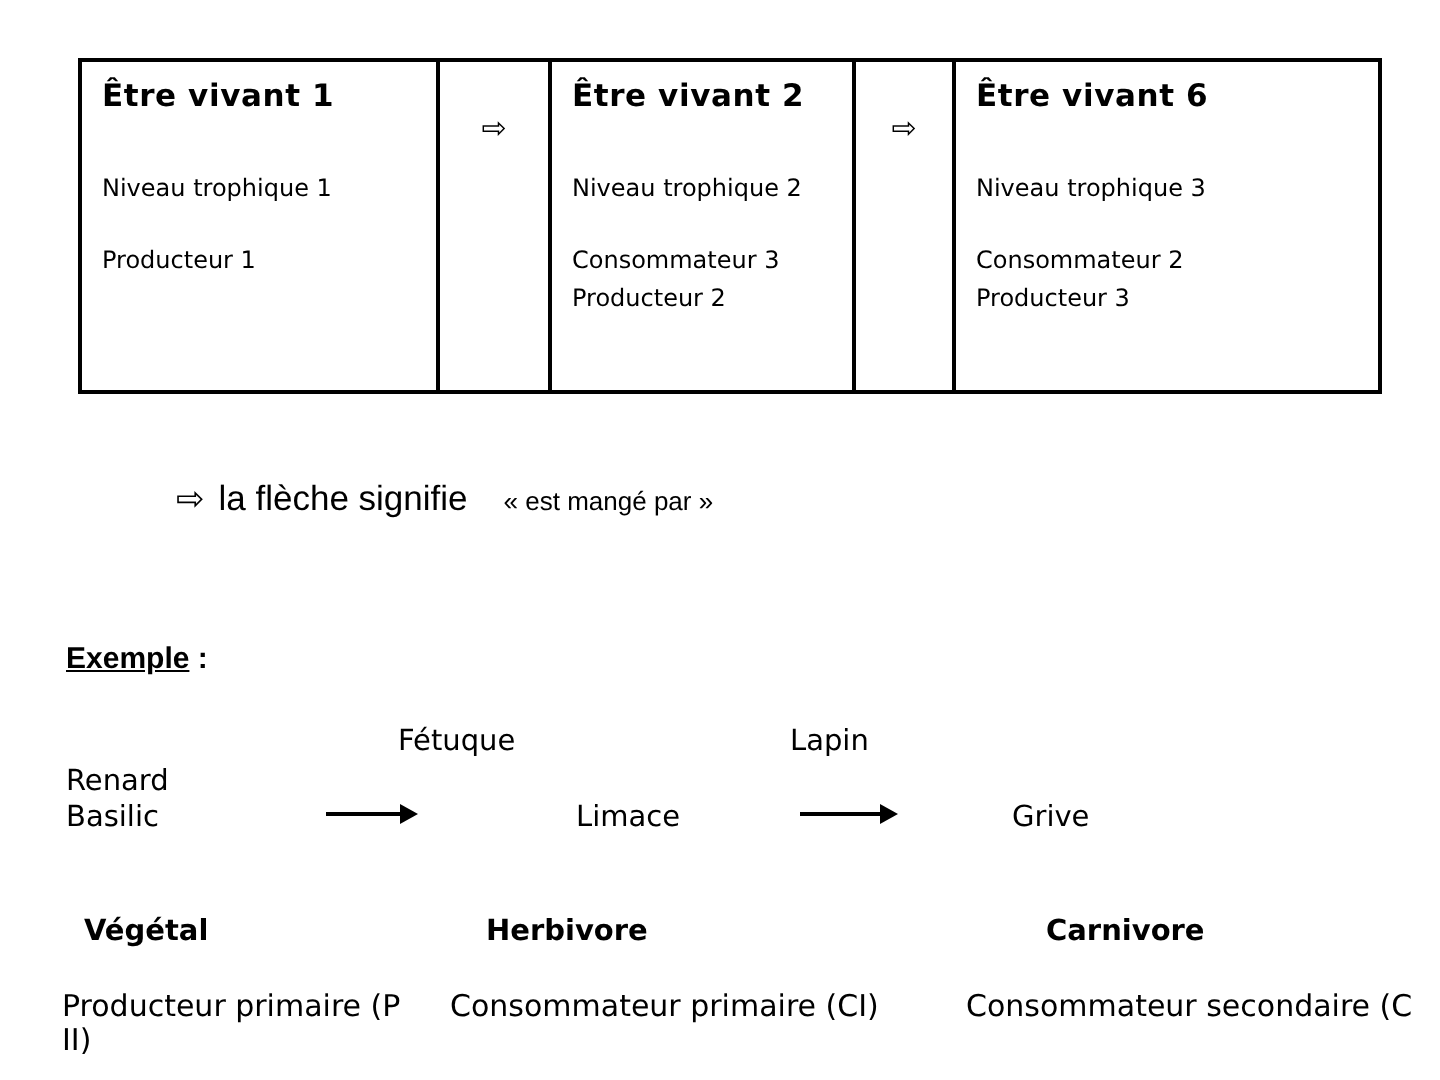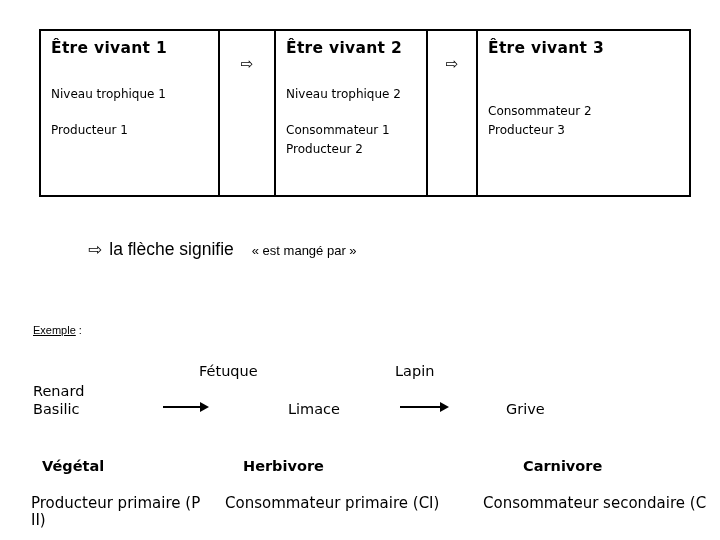--- a/index.html
+++ b/index.html
@@ -102,23 +102,24 @@
     white-space: nowrap;
     margin-left: 18px;
   }
 
   
   #exemple-heading {
     position: absolute;
     left: 33px;
     top: 320px;
     font-family: "Liberation Sans", sans-serif;
-    font-size: 11px;
+    font-size: 15px;
     line-height: 20px;
     white-space: nowrap;
+    font-weight: bold;
   }
   #exemple-heading .u { text-decoration: underline; }
 
   
   .ex-label {
     position: absolute;
     font-family: "DejaVu Sans", sans-serif;
     font-size: 14.5px;
     line-height: 19px;
     white-space: nowrap;
@@ -208,31 +209,32 @@
 
   <div class="tcol gap col-gap1 vdiv">
     <span class="hollow-arrow">⇨</span>
   </div>
 
   <div class="tcol level col-w2 vdiv">
     <div class="cell-title">Être vivant 2</div>
     <div class="gap-2"></div>
     <div class="cell-line">Niveau trophique 2</div>
     <div class="gap-3"></div>
-    <div class="cell-line">Consommateur 1</div>
+    <div class="cell-line">Consommateur 3</div>
     <div class="cell-line">Producteur 2</div>
   </div>
 
   <div class="tcol gap col-gap2 vdiv">
     <span class="hollow-arrow">⇨</span>
   </div>
 
   <div class="tcol level col-w3">
-    <div class="cell-title">Être vivant 3</div>
+    <div class="cell-title">Être vivant 6</div>
     <div class="gap-2"></div>
+    <div class="cell-line">Niveau trophique 3</div>
     <div class="gap-3"></div>
     <div class="cell-line">Consommateur 2</div>
     <div class="cell-line">Producteur 3</div>
   </div>
 
 </div>
 
 <div id="legend-row">
   <span id="legend-arrow">⇨</span>
   <span id="legend-text">la flèche signifie</span>

